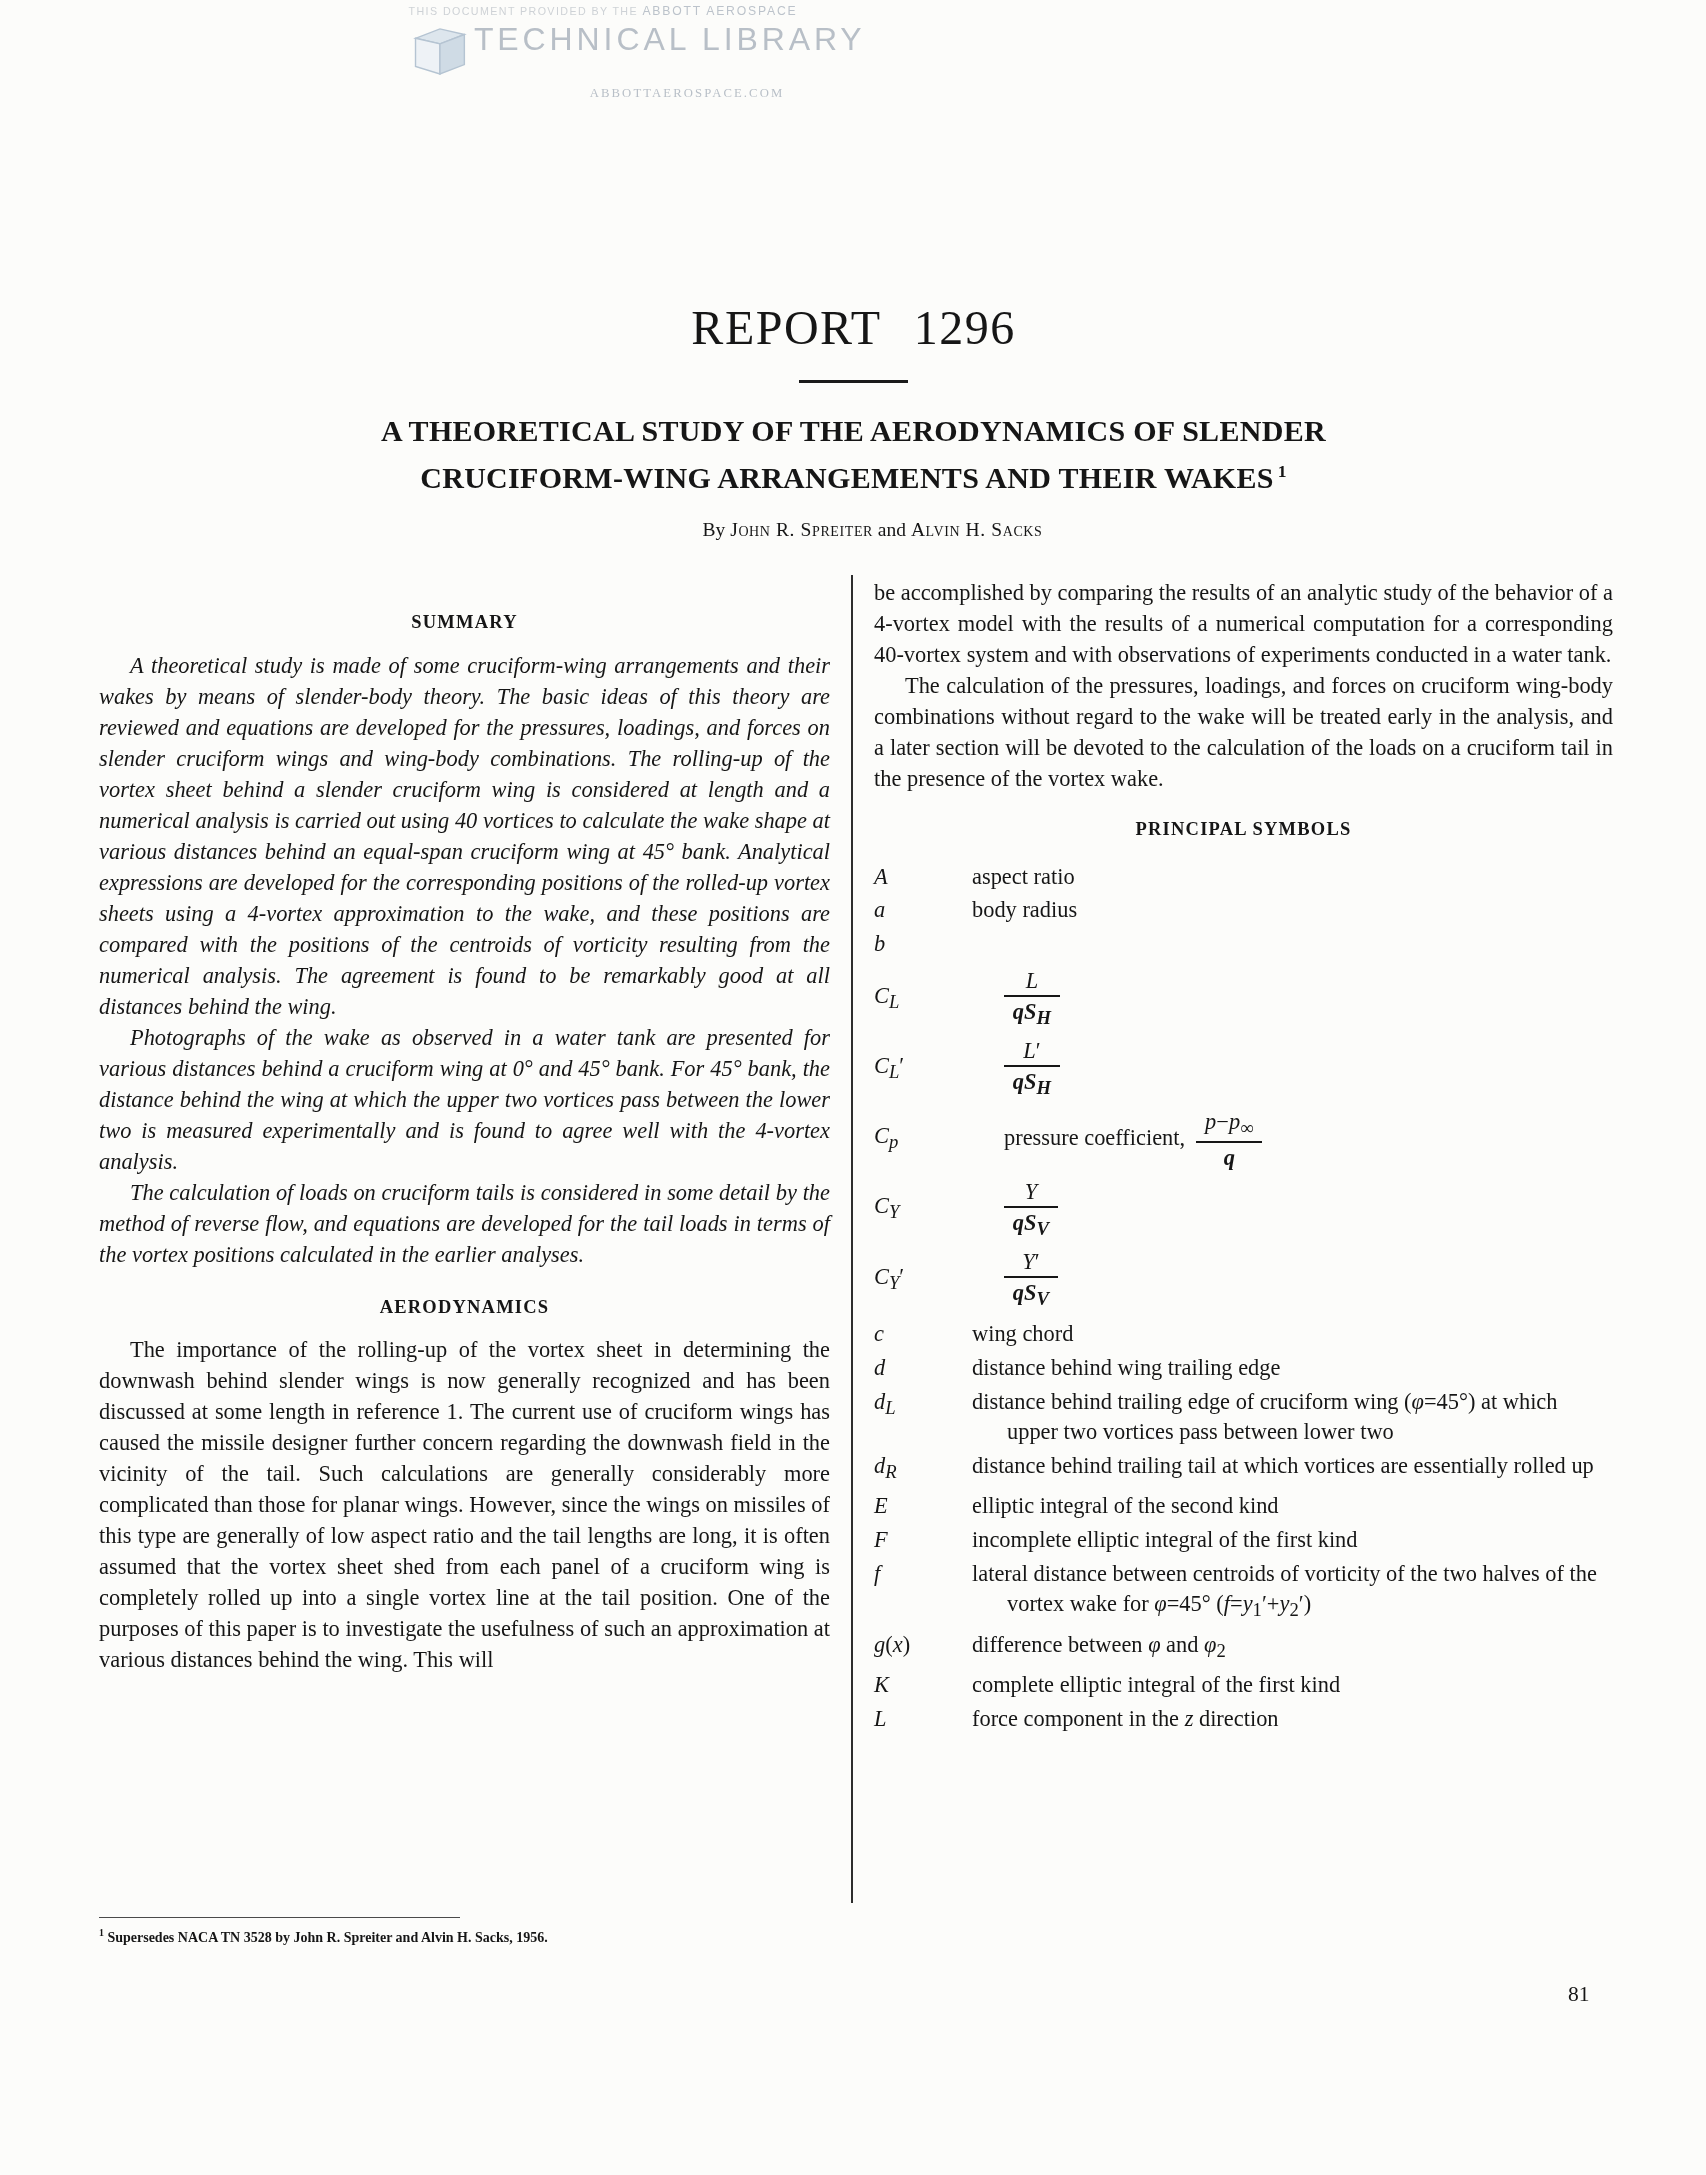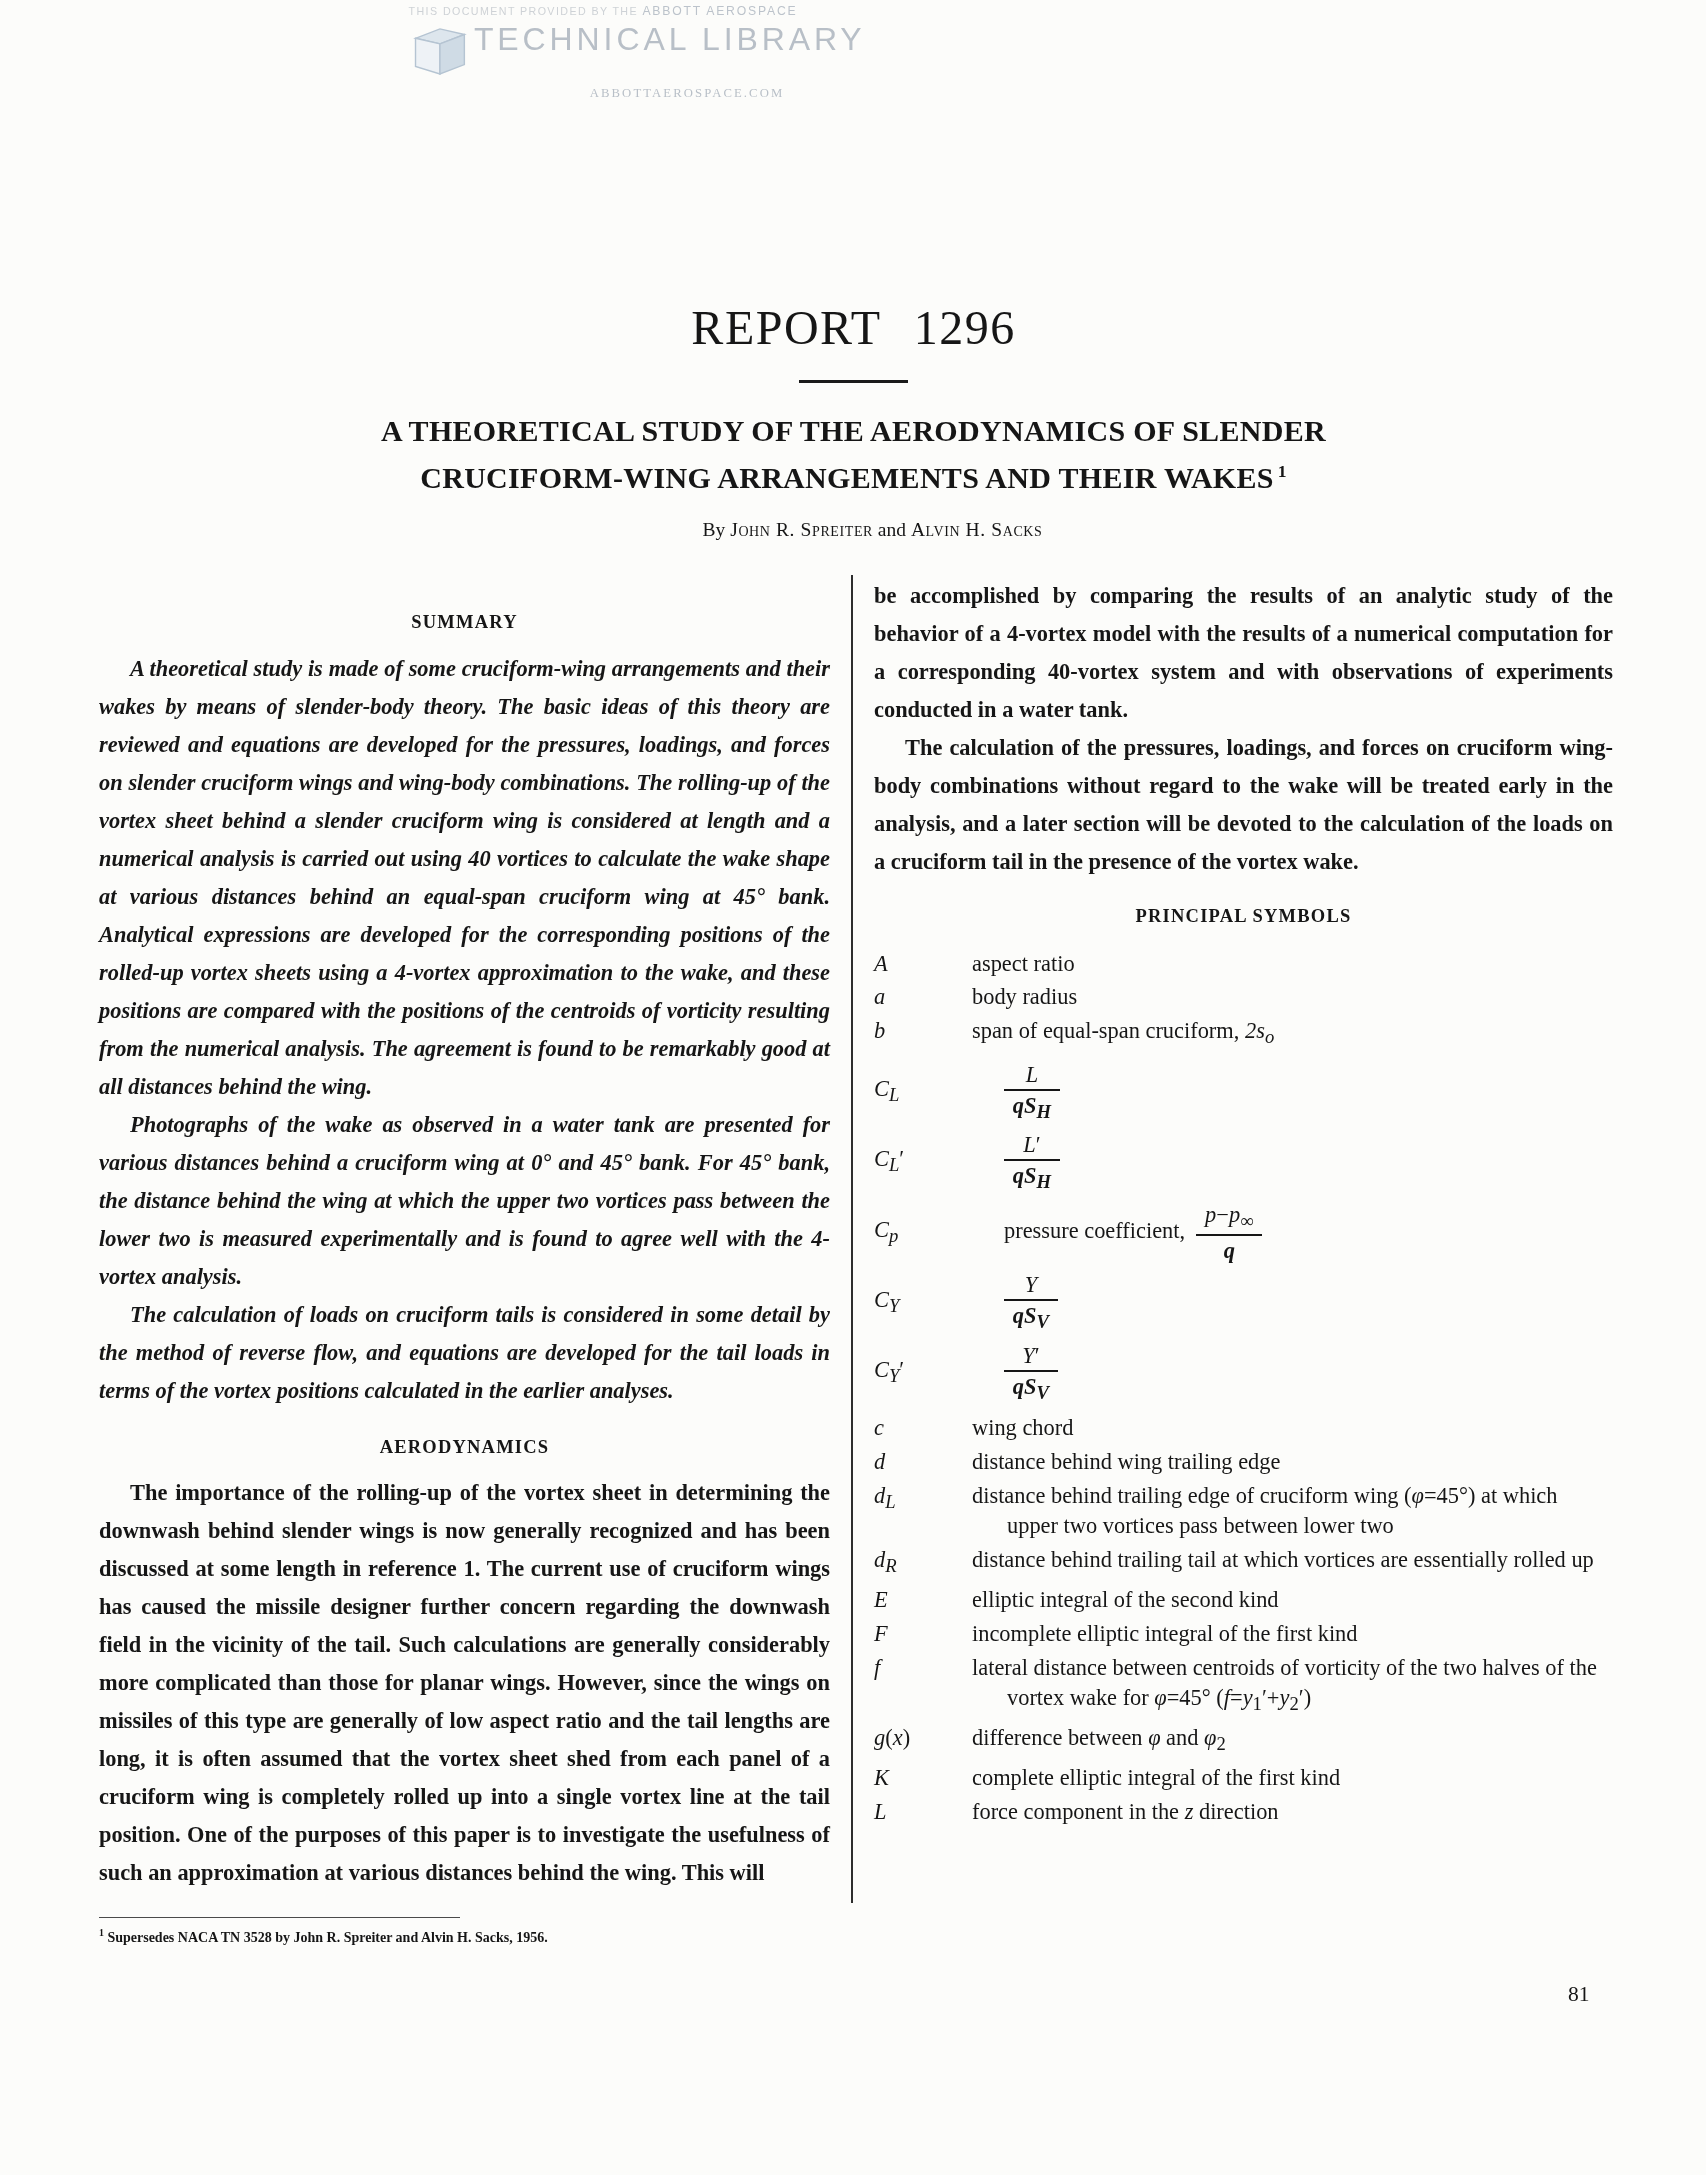--- a/index.html
+++ b/index.html
@@ -30,21 +30,21 @@
     font-size:30px;font-weight:bold;line-height:41px;letter-spacing:0.3px;}
   .doc-title sup{font-size:17.6px;vertical-align:super;margin-left:3.9px;}
   .byline{position:absolute;top:519px;left:0;width:100%;text-align:center;font-size:19.5px;padding-left:38px;}
   .byline .sc{font-variant:small-caps;letter-spacing:0.6px;}
 
   
   .divider{position:absolute;left:851px;top:575px;width:2px;height:1328px;background:#2d2d2d;}
   .col-left{position:absolute;left:99px;top:583px;width:731px;}
   .col-right{position:absolute;left:874px;top:577px;width:739px;}
 
-  .body-text p{font-size:22.4px;line-height:38px;text-align:justify;font-weight:bold;}
+  .body-text p{font-size:22.4px;line-height:31px;text-align:justify;}
   .indent{text-indent:31px;}
   .summary-text p{font-style:italic;}
 
   .section-heading{text-align:center;font-weight:bold;font-size:18.5px;letter-spacing:1.2px;}
   .sum-h{margin-top:29px;margin-bottom:16.6px;}
   .intro-h{margin-top:27px;margin-bottom:16.6px;}
   .sym-h{margin-top:25px;margin-bottom:21.5px;}
 
   
   .sym-row{display:flex;font-size:22.4px;line-height:30px;margin-bottom:3.9px;}
@@ -117,21 +117,20 @@
       <div class="sym-row">
         <div class="sym"><i>A</i></div>
         <div class="def">aspect ratio</div>
       </div>
       <div class="sym-row">
         <div class="sym"><i>a</i></div>
         <div class="def">body radius</div>
       </div>
       <div class="sym-row">
         <div class="sym"><i>b</i></div>
-        <div class="def">span of equal-span cruciform, <i>2s<sub>o</sub></i></div>
       </div>
       <div class="sym-row has-frac">
         <div class="sym"><i>C<sub>L</sub></i></div>
         <div class="def"><span class="frac"><span class="num"><i>L</i></span><span class="den"><i>qS<sub>H</sub></i></span></span></div>
       </div>
       <div class="sym-row has-frac">
         <div class="sym"><i>C<sub>L</sub></i>′</div>
         <div class="def"><span class="frac"><span class="num"><i>L</i>′</span><span class="den"><i>qS<sub>H</sub></i></span></span></div>
       </div>
       <div class="sym-row has-frac">

